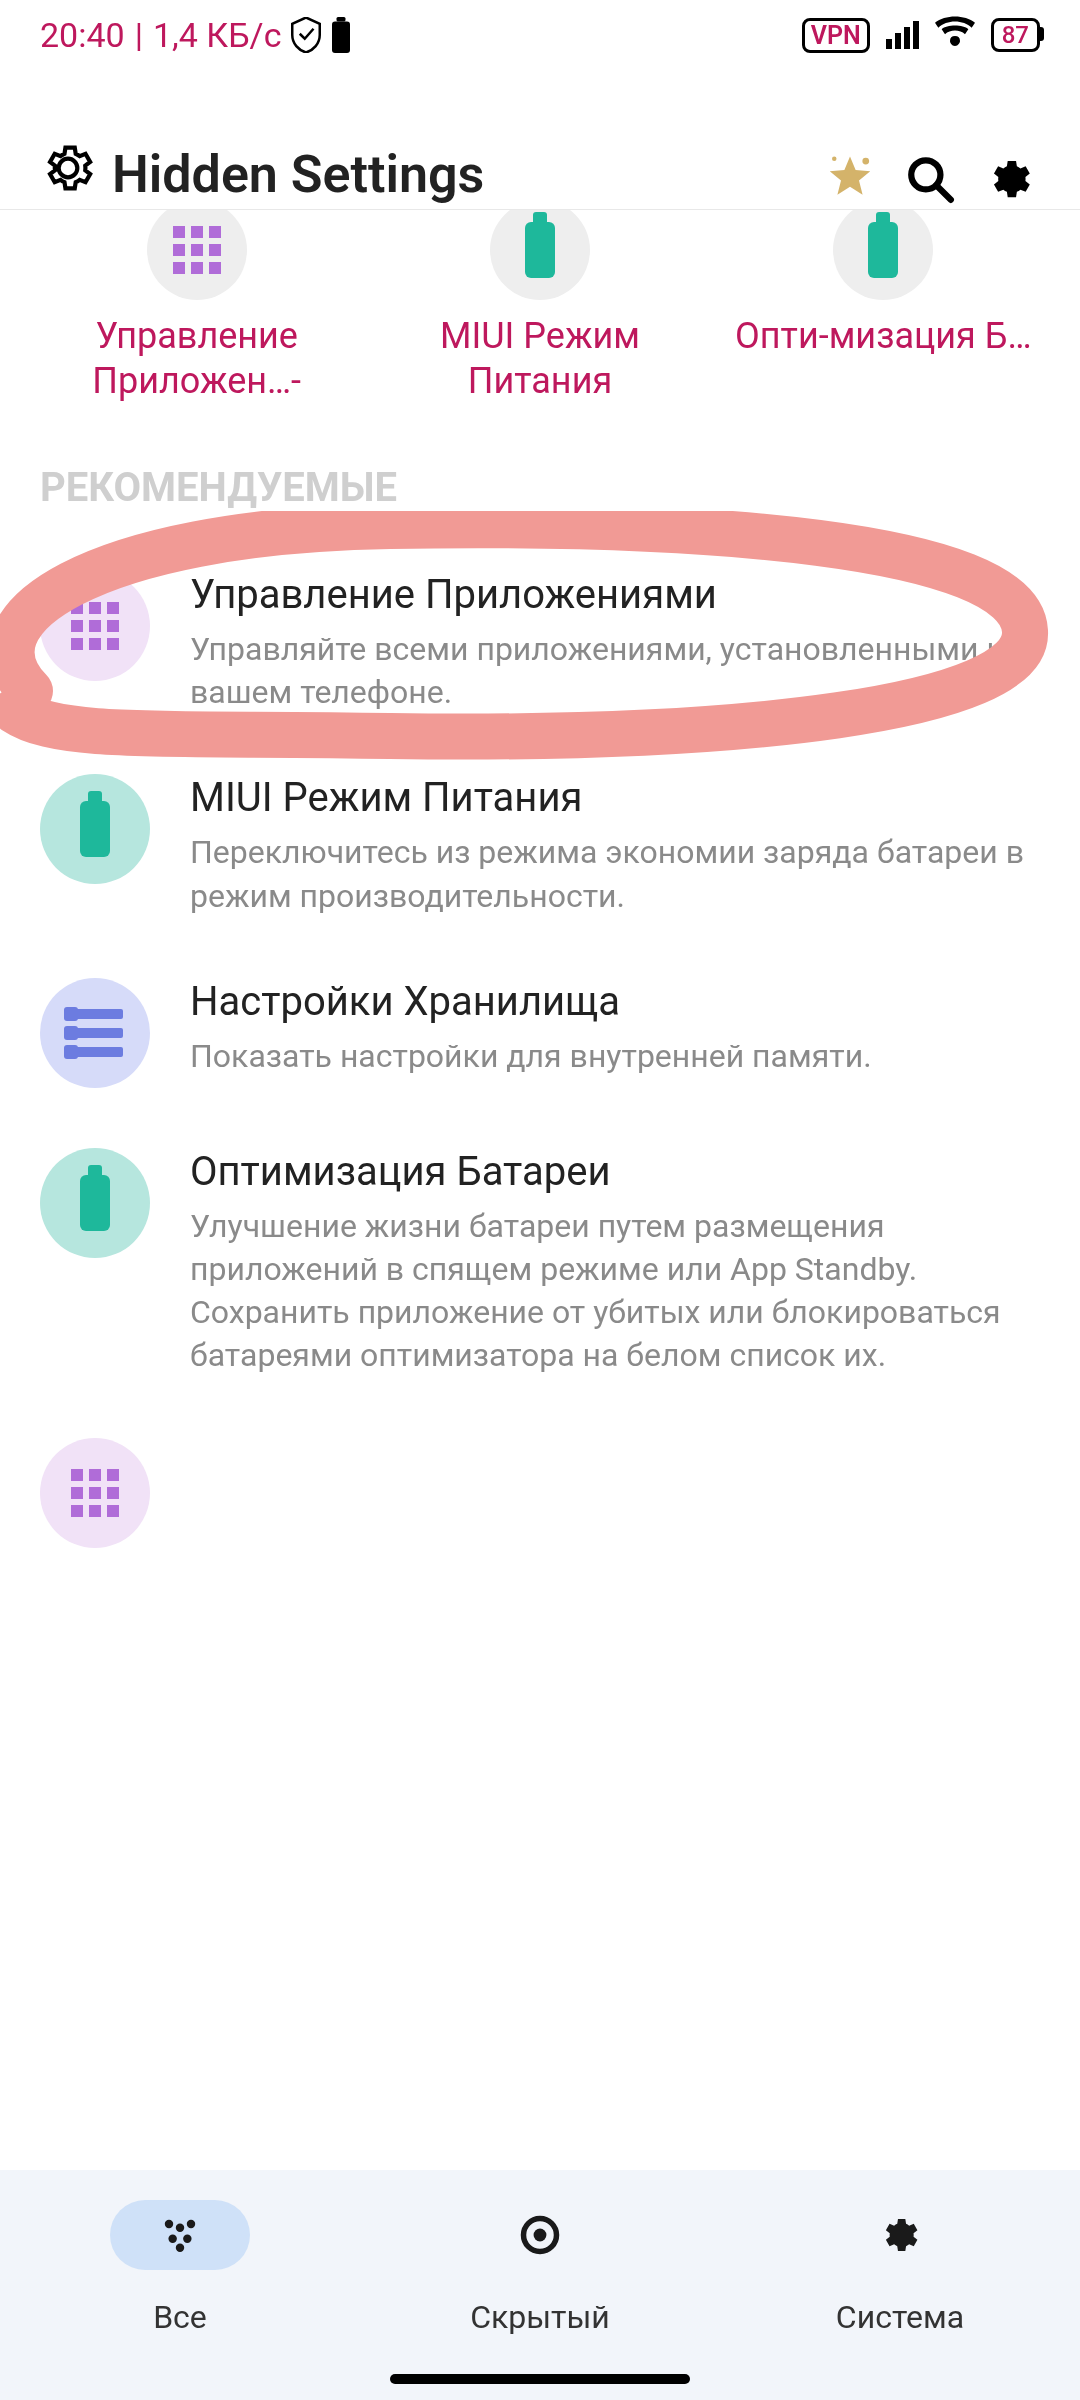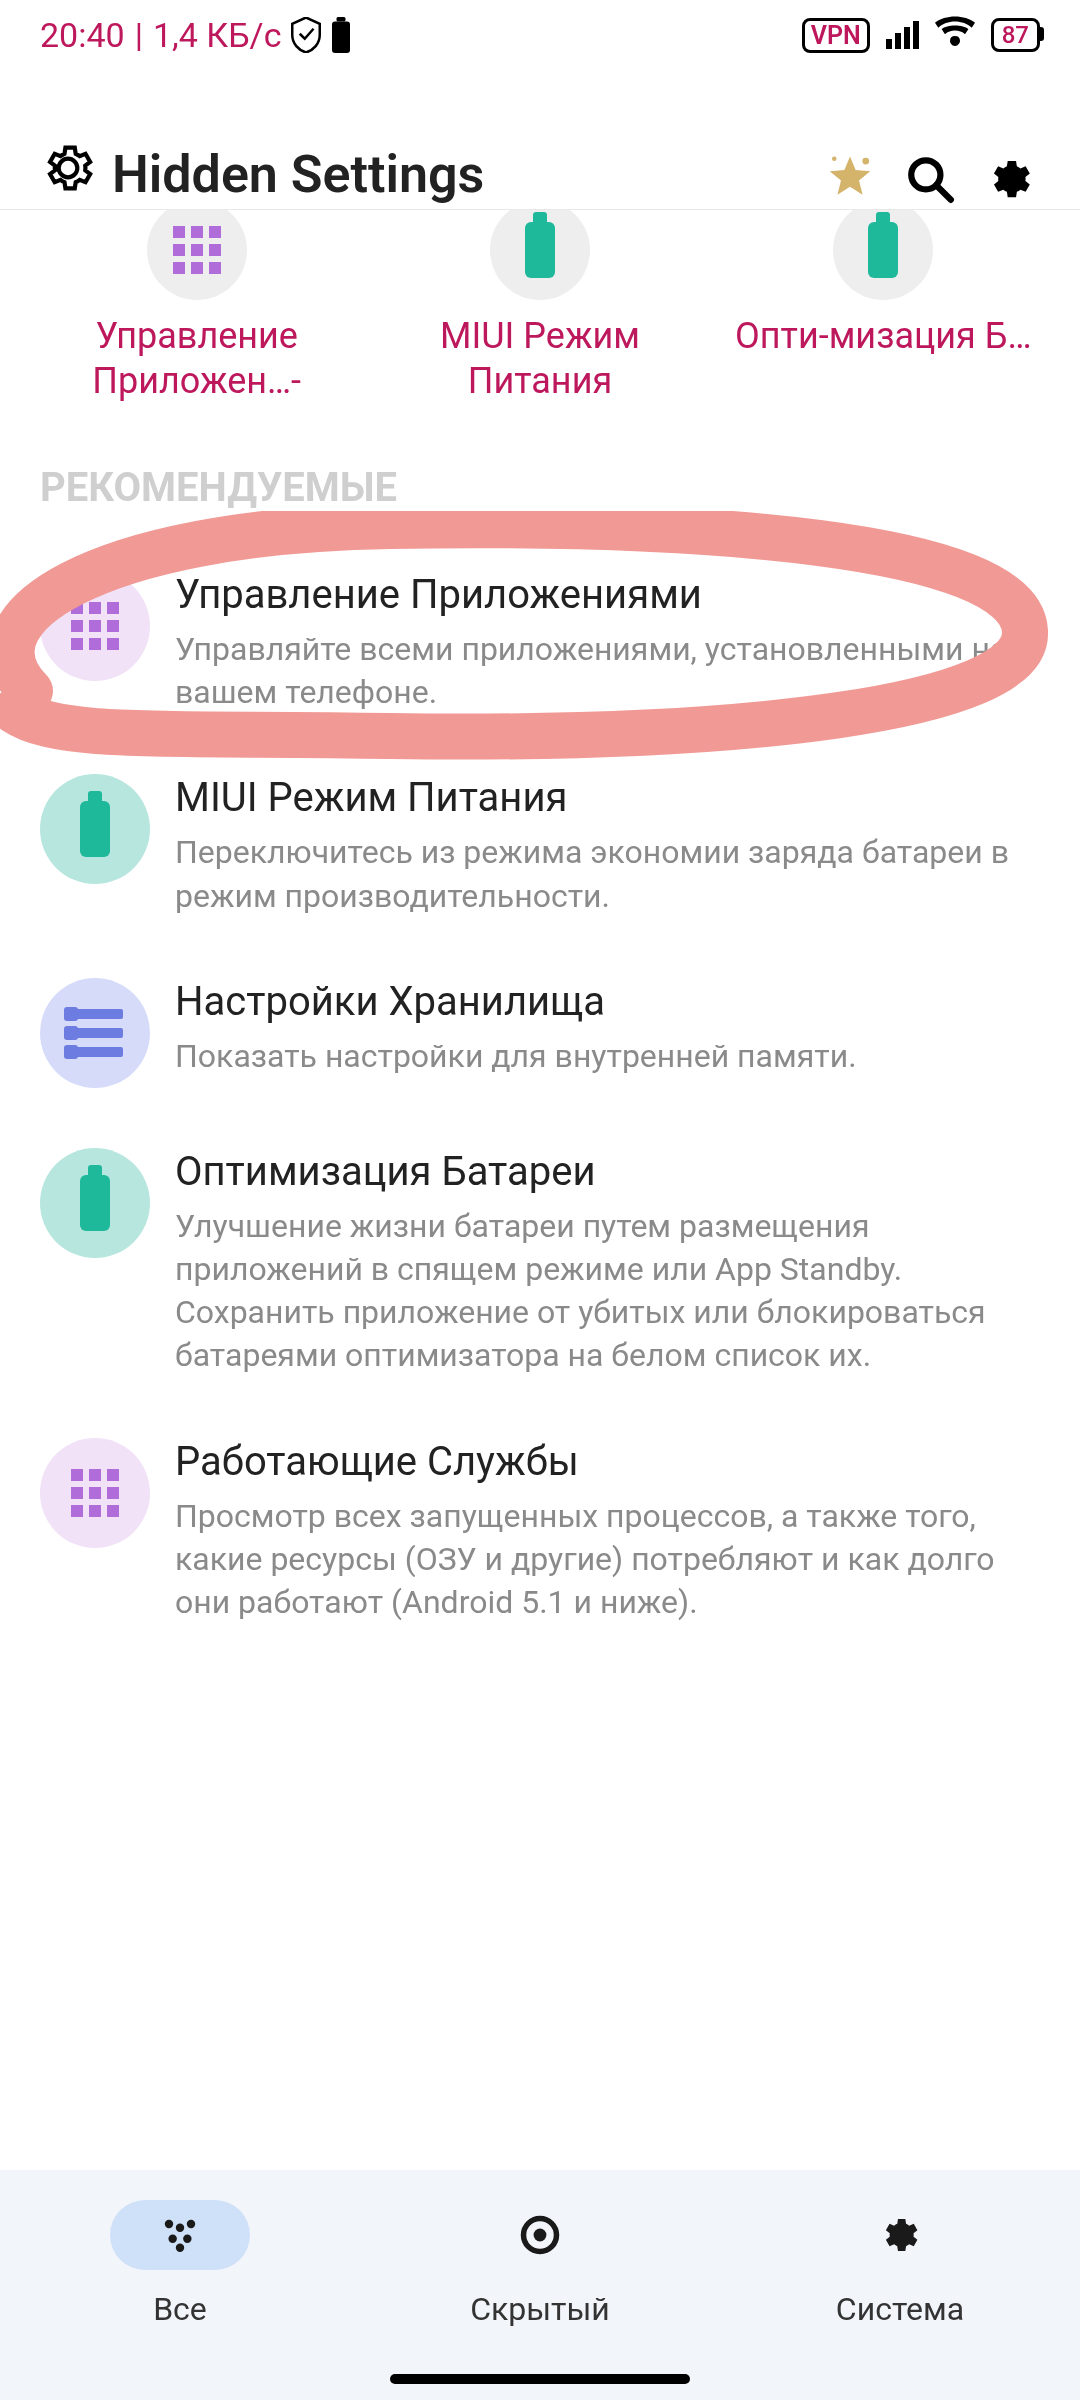--- a/index.html
+++ b/index.html
@@ -74,21 +74,21 @@
     font-weight: 700;
     color: #cfcfcf;
     padding: 40px 40px 30px;
   }
 
   
   .list-item {
     display: flex;
     align-items: flex-start;
     padding: 30px 40px;
-    gap: 25px;
+    gap: 40px;
   }
   .list-item .circle {
     width: 110px; height: 110px;
     border-radius: 50%;
     flex-shrink: 0;
     display:flex; align-items:center; justify-content:center;
   }
   .list-item .text { flex: 1; }
   .list-item .title { font-size: 40px; color: #222; margin-bottom: 10px; }
   .list-item .desc { font-size: 32px; color: #8a8a8a; line-height: 1.35; }
@@ -122,21 +122,21 @@
     position: absolute;
     bottom: 0;
     left: 0; right: 0;
     height: 230px;
     background: #f2f5fa;
     display: flex;
     justify-content: space-around;
     align-items: flex-start;
     padding-top: 30px;
   }
-  .nav-item { display:flex; flex-direction:column; align-items:center; gap:20px; }
+  .nav-item { display:flex; flex-direction:column; align-items:center; gap:28px; }
   .nav-pill {
     width: 140px; height: 70px;
     border-radius: 38px;
     display:flex; align-items:center; justify-content:center;
   }
   .nav-pill.active { background: #cfe1f8; }
   .nav-label { font-size: 32px; color: #333; }
   .nav-handle {
     position: absolute;
     bottom: 16px;
@@ -322,24 +322,20 @@
           <span></span>
           <span></span>
           <span></span>
           <span></span>
           <span></span>
           <span></span>
           <span></span>
           <span></span>
         </div>
   </div>
-  <div class="text">
-    <div class="title">Работающие Службы</div>
-    <div class="desc">Просмотр всех запущенных процессов, а также того, какие ресурсы (ОЗУ и другие) потребляют и как долго они работают (Android 5.1 и ниже).</div>
-  </div>
 </div>
 
 </div>
 
 <div class="bottom-nav">
   <div class="nav-item">
     <div class="nav-pill active">
       <svg width="44" height="44" viewBox="0 0 24 24">
           <circle cx="6" cy="6" r="2.3" fill="#1a1a1a"></circle>
           <circle cx="12" cy="8" r="2.3" fill="#1a1a1a"></circle>

